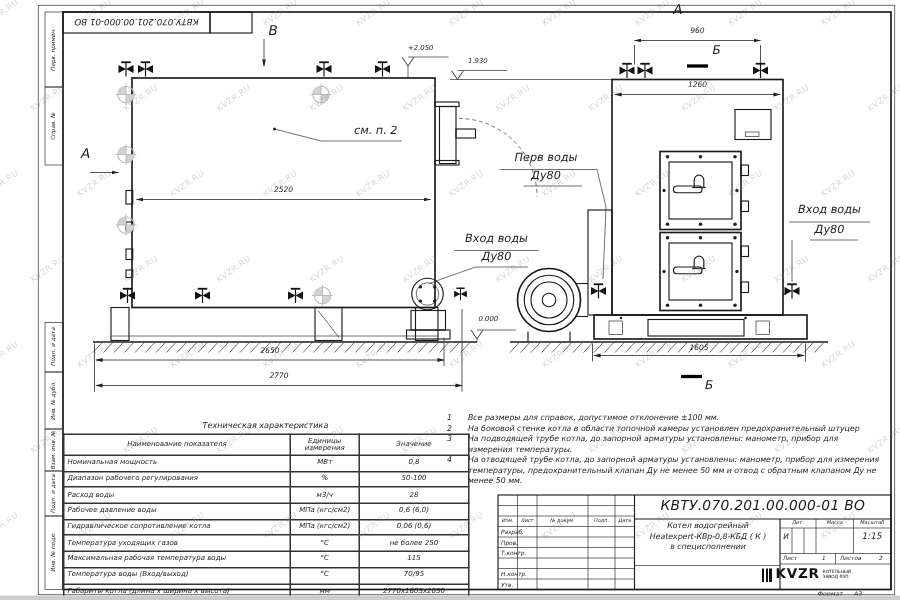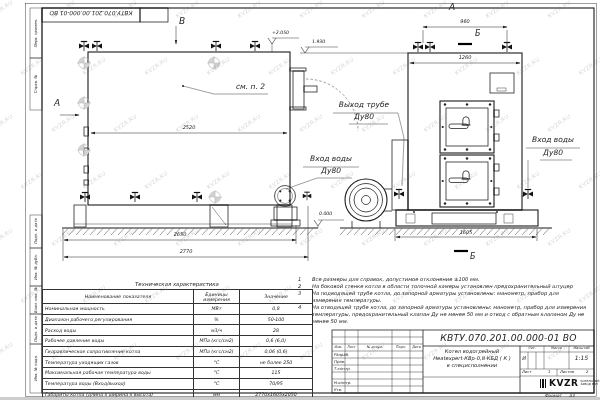--- a/index.html
+++ b/index.html
@@ -345,21 +345,21 @@
 
 <div class="t" style="left:179px;top:17px;font-size:9px;">В</div>
 <div class="t" style="left:54px;top:99px;font-size:9px;">А</div>
 <div class="t" style="left:236px;top:83px;font-size:7.5px;">см. п. 2</div>
 <div class="t c" style="left:169px;top:124.5px;width:40px;font-size:5px;">2520</div>
 <div class="t c" style="left:160px;top:232px;width:40px;font-size:5px;">2650</div>
 <div class="t c" style="left:166px;top:249px;width:40px;font-size:5px;">2770</div>
 <div class="t" style="left:272px;top:29.5px;font-size:4.6px;">+2.050</div>
 <div class="t" style="left:312px;top:38.5px;font-size:4.6px;">1.930</div>
 <div class="t" style="left:319px;top:211px;font-size:4.6px;">0.000</div>
-<div class="t c" style="left:330px;top:101px;width:68px;font-size:7.5px;">Выход трубе</div>
+<div class="t c" style="left:330px;top:101px;width:68px;font-size:7.5px;">Перв воды</div>
 <div class="t c" style="left:330px;top:113px;width:68px;font-size:7.5px;">Ду80</div>
 <div class="t c" style="left:301px;top:155px;width:60px;font-size:7.5px;">Вход воды</div>
 <div class="t c" style="left:301px;top:167px;width:60px;font-size:7.5px;">Ду80</div>
 
 <div class="t c" style="left:444px;top:3px;width:16px;font-size:9px;">А</div>
 <div class="t" style="left:475px;top:30px;font-size:8px;">Б</div>
 <div class="t" style="left:470px;top:253px;font-size:8px;">Б</div>
 <div class="t c" style="left:445px;top:19px;width:40px;font-size:5px;">960</div>
 <div class="t c" style="left:445px;top:55px;width:40px;font-size:5px;">1260</div>
 <div class="t c" style="left:446px;top:229.5px;width:40px;font-size:5px;">1605</div>
@@ -498,21 +498,21 @@
 <div class="t c" style="left:520px;top:347px;width:24px;font-size:3.4px;">Лит.</div>
 <div class="t c" style="left:544px;top:347px;width:25px;font-size:3.4px;">Масса</div>
 <div class="t c" style="left:569px;top:347px;width:25px;font-size:3.4px;">Масштаб</div>
 <div class="t c" style="left:520px;top:356px;width:8px;font-size:5px;">И</div>
 <div class="t c" style="left:569px;top:355px;width:25px;font-size:6px;">1:15</div>
 <div class="t" style="left:522px;top:370px;font-size:3.8px;">Лист</div>
 <div class="t" style="left:548px;top:370px;font-size:3.8px;">1</div>
 <div class="t" style="left:560px;top:370px;font-size:3.8px;">Листов</div>
 <div class="t" style="left:586px;top:370px;font-size:3.8px;">2</div>
 
-<div class="t logo-row" style="left:540px;top:378.5px;">
+<div class="t logo-row" style="left:508px;top:378.5px;">
   <span class="logo-mark"></span>
   <span class="logo-txt">KVZR</span>
   <span class="logo-sub">
     <span>КОТЕЛЬНЫЙ</span><br>
     <span>ЗАВОД РЭП</span>
   </span>
 </div>
 
 <div class="t" style="left:545px;top:393.5px;font-size:4.2px;">
   <span>Формат</span>

